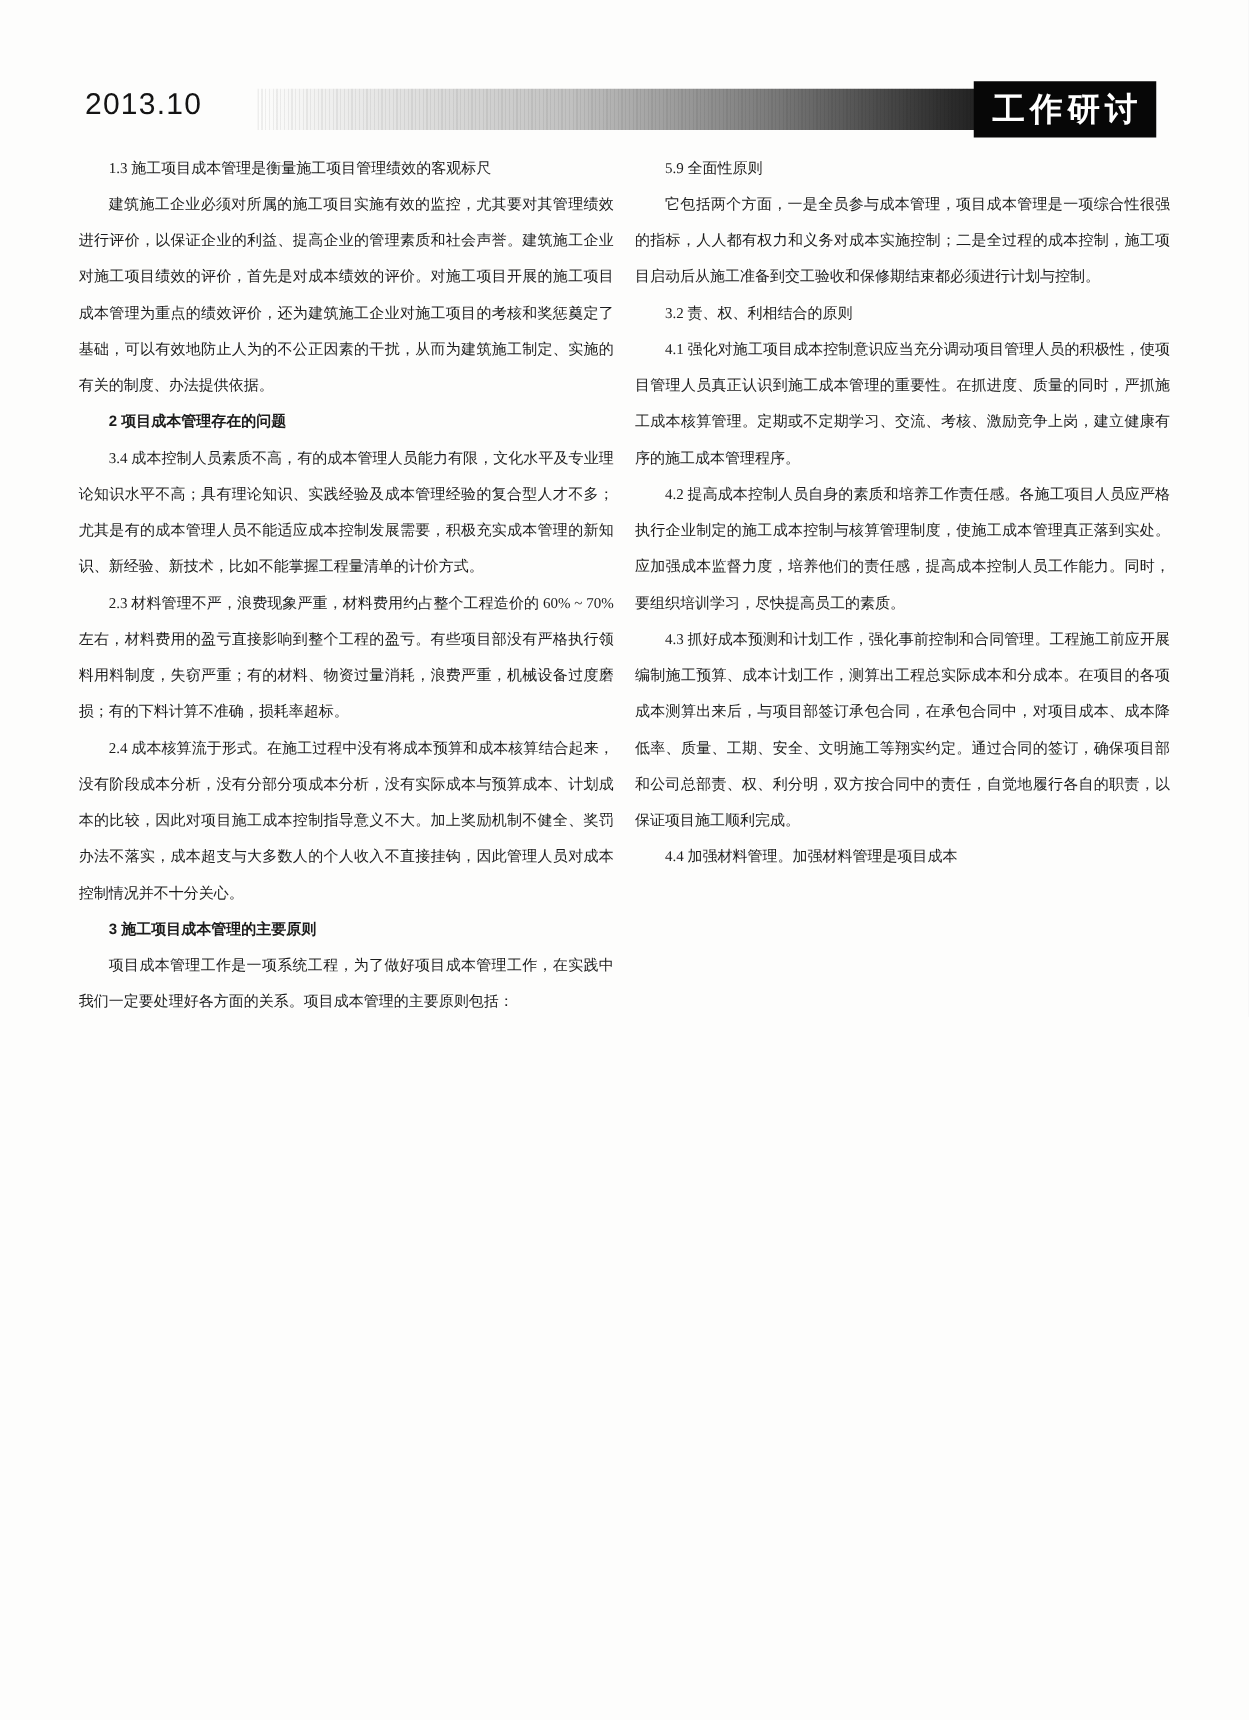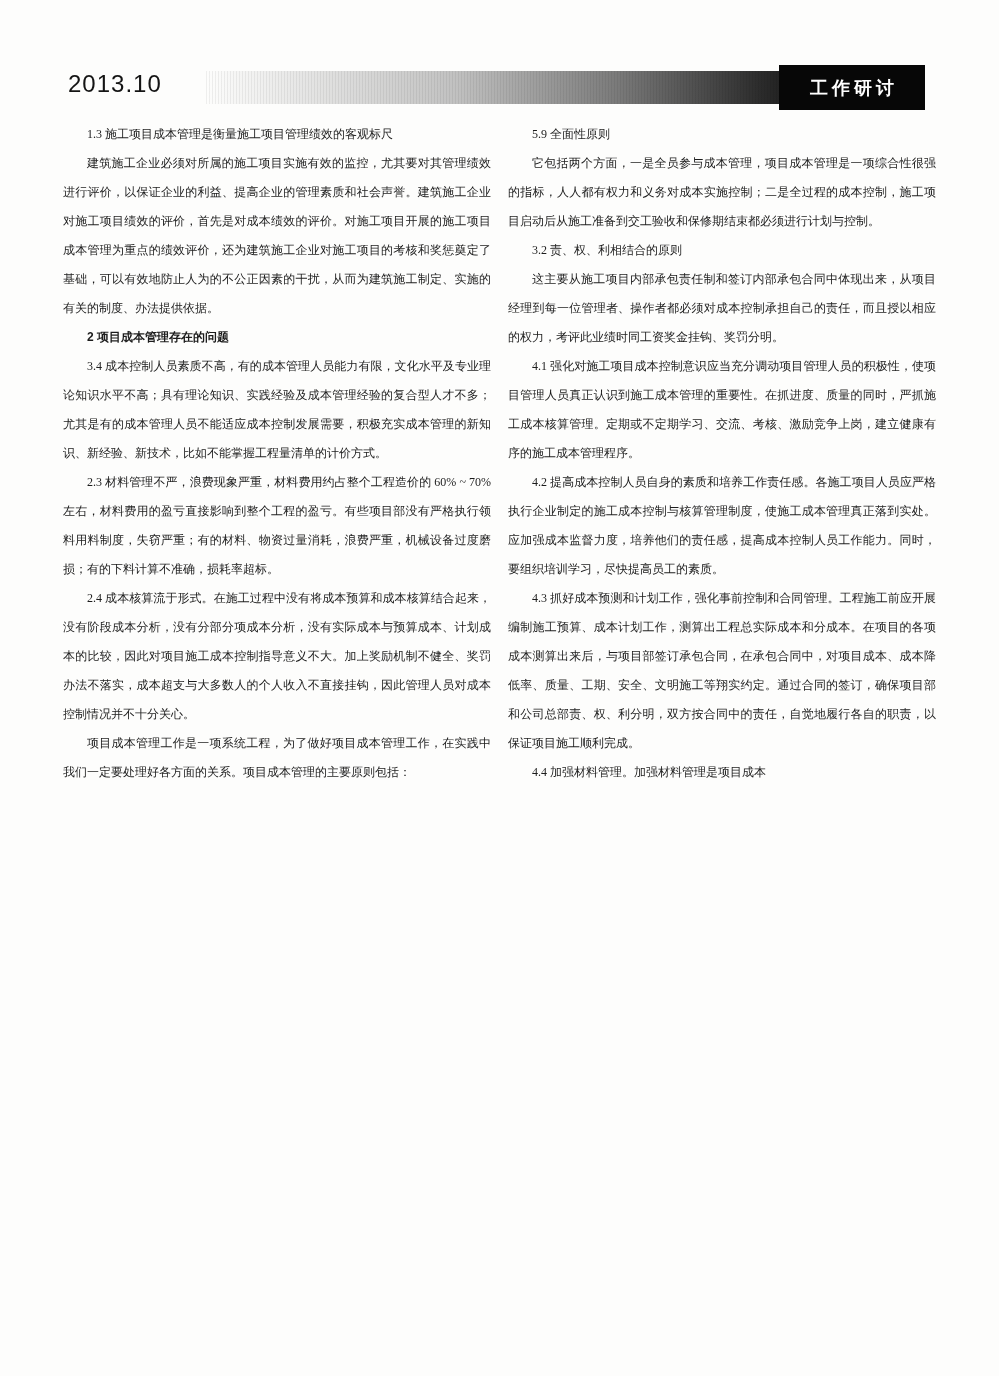--- a/index.html
+++ b/index.html
@@ -57,21 +57,21 @@
     height: 45px;
     background: #070707;
     display: flex;
     align-items: center;
     justify-content: center;
   }
   .badge span {
     color: #ffffff;
     font-family: "Liberation Sans", sans-serif;
     font-weight: bold;
-    font-size: 18px;
+    font-size: 26px;
     letter-spacing: 4px;
     text-indent: 4px;
     white-space: nowrap;
   }
   
   .content {
     position: absolute;
     top: 120px;
     left: 63px;
     width: 873px;
@@ -108,26 +108,26 @@
     </div>
   </div>
   <div class="content">
     <div class="col">
         <p class="sub">1.3 施工项目成本管理是衡量施工项目管理绩效的客观标尺</p>
         <p class="body">建筑施工企业必须对所属的施工项目实施有效的监控，尤其要对其管理绩效进行评价，以保证企业的利益、提高企业的管理素质和社会声誉。建筑施工企业对施工项目绩效的评价，首先是对成本绩效的评价。对施工项目开展的施工项目成本管理为重点的绩效评价，还为建筑施工企业对施工项目的考核和奖惩奠定了基础，可以有效地防止人为的不公正因素的干扰，从而为建筑施工制定、实施的有关的制度、办法提供依据。</p>
         <p class="heading">2 项目成本管理存在的问题</p>
         <p class="body">3.4 成本控制人员素质不高，有的成本管理人员能力有限，文化水平及专业理论知识水平不高；具有理论知识、实践经验及成本管理经验的复合型人才不多；尤其是有的成本管理人员不能适应成本控制发展需要，积极充实成本管理的新知识、新经验、新技术，比如不能掌握工程量清单的计价方式。</p>
         <p class="body">2.3 材料管理不严，浪费现象严重，材料费用约占整个工程造价的 60% ~ 70%左右，材料费用的盈亏直接影响到整个工程的盈亏。有些项目部没有严格执行领料用料制度，失窃严重；有的材料、物资过量消耗，浪费严重，机械设备过度磨损；有的下料计算不准确，损耗率超标。</p>
         <p class="body">2.4 成本核算流于形式。在施工过程中没有将成本预算和成本核算结合起来，没有阶段成本分析，没有分部分项成本分析，没有实际成本与预算成本、计划成本的比较，因此对项目施工成本控制指导意义不大。加上奖励机制不健全、奖罚办法不落实，成本超支与大多数人的个人收入不直接挂钩，因此管理人员对成本控制情况并不十分关心。</p>
+        <p class="heading">3 施工项目成本管理的主要原则</p>
         <p class="body">项目成本管理工作是一项系统工程，为了做好项目成本管理工作，在实践中我们一定要处理好各方面的关系。项目成本管理的主要原则包括：</p>
       </div>
     <div class="col">
         <p class="sub">5.9 全面性原则</p>
         <p class="body">它包括两个方面，一是全员参与成本管理，项目成本管理是一项综合性很强的指标，人人都有权力和义务对成本实施控制；二是全过程的成本控制，施工项目启动后从施工准备到交工验收和保修期结束都必须进行计划与控制。</p>
         <p class="sub">3.2 责、权、利相结合的原则</p>
-        <p class="body">这主要从施工项目内部承包责任制和签订内部承包合同中体现出来，从项目经理到每一位管理者、操作者都必须对成本控制承担自己的责任，而且授以相应的权力，考评此业绩时同工资奖金挂钩、奖罚分明。</p>
         <p class="body">4.1 强化对施工项目成本控制意识应当充分调动项目管理人员的积极性，使项目管理人员真正认识到施工成本管理的重要性。在抓进度、质量的同时，严抓施工成本核算管理。定期或不定期学习、交流、考核、激励竞争上岗，建立健康有序的施工成本管理程序。</p>
         <p class="body">4.2 提高成本控制人员自身的素质和培养工作责任感。各施工项目人员应严格执行企业制定的施工成本控制与核算管理制度，使施工成本管理真正落到实处。应加强成本监督力度，培养他们的责任感，提高成本控制人员工作能力。同时，要组织培训学习，尽快提高员工的素质。</p>
         <p class="body">4.3 抓好成本预测和计划工作，强化事前控制和合同管理。工程施工前应开展编制施工预算、成本计划工作，测算出工程总实际成本和分成本。在项目的各项成本测算出来后，与项目部签订承包合同，在承包合同中，对项目成本、成本降低率、质量、工期、安全、文明施工等翔实约定。通过合同的签订，确保项目部和公司总部责、权、利分明，双方按合同中的责任，自觉地履行各自的职责，以保证项目施工顺利完成。</p>
         <p class="body">4.4 加强材料管理。加强材料管理是项目成本</p>
       </div>
   </div>
 </div>
 
 </body></html>

